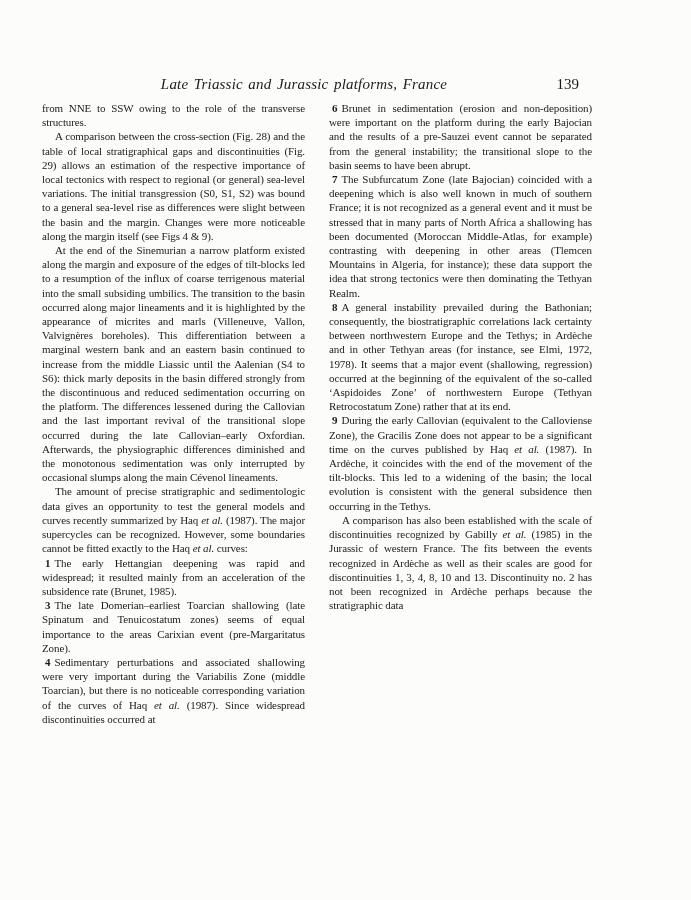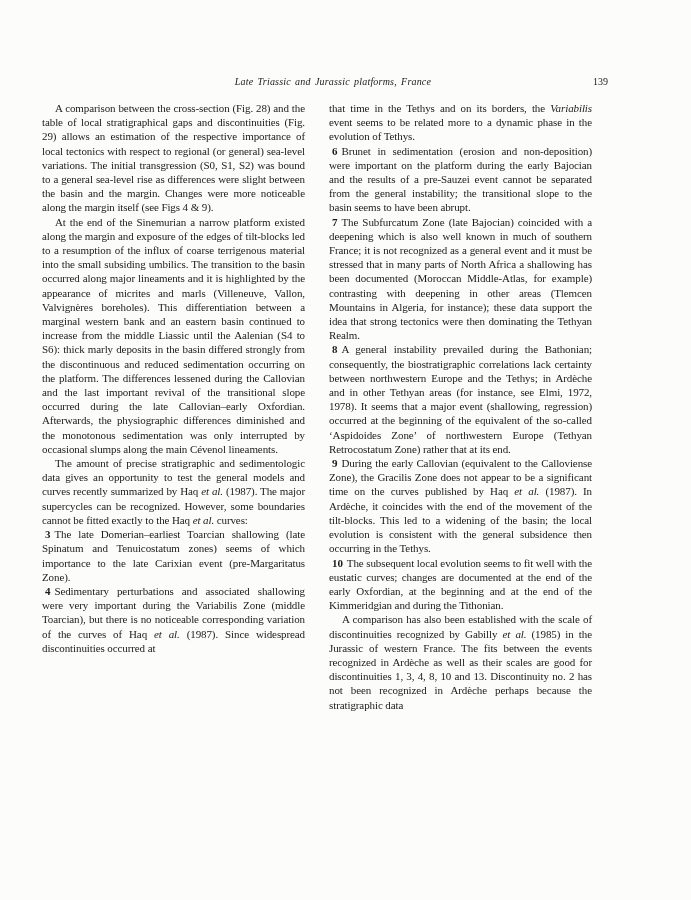--- a/index.html
+++ b/index.html
@@ -12,25 +12,25 @@
     width: 691px;
     height: 900px;
     background: #fcfcfa;
     color: #1b1b1b;
     font-family: "Liberation Serif", serif;
     overflow: hidden;
   }
   
   #running-head {
     position: absolute;
-    left: 58px;
+    left: 29px;
     top: 76px;
     width: 550px;
     height: 16px;
-    font-size: 10px;
+    font-size: 15px;
   }
   #running-title {
     position: absolute;
     left: 0;
     right: 0;
     text-align: center;
     font-style: italic;
     letter-spacing: 0.2px;
     word-spacing: 1.5px;
   }
@@ -68,30 +68,30 @@
 <body>
 
 <div id="page">
 
   <div id="running-head">
     <span id="running-title">Late Triassic and Jurassic platforms, France</span>
     <span id="page-number">139</span>
   </div>
 
   <div id="col-left" class="col">
+      <p class=""><span>from NNE to SSW owing to the role of the transverse structures.</span></p>
       <p class="indent"><span>A comparison between the cross-section (Fig. 28) and the table of local stratigraphical gaps and discontinuities (Fig. 29) allows an estimation of the respective importance of local tectonics with respect to regional (or general) sea-level variations. The initial transgression (S0, S1, S2) was bound to a general sea-level rise as differences were slight between the basin and the margin. Changes were more noticeable along the margin itself (see Figs 4 &amp; 9).</span></p>
       <p class="indent"><span>At the end of the Sinemurian a narrow platform existed along the margin and exposure of the edges of tilt-blocks led to a resumption of the influx of coarse terrigenous material into the small subsiding umbilics. The transition to the basin occurred along major lineaments and it is highlighted by the appearance of micrites and marls (Villeneuve, Vallon, Valvignères boreholes). This differentiation between a marginal western bank and an eastern basin continued to increase from the middle Liassic until the Aalenian (S4 to S6): thick marly deposits in the basin differed strongly from the discontinuous and reduced sedimentation occurring on the platform. The differences lessened during the Callovian and the last important revival of the transitional slope occurred during the late Callovian–early Oxfordian. Afterwards, the physiographic differences diminished and the monotonous sedimentation was only interrupted by occasional slumps along the main Cévenol lineaments.</span></p>
       <p class="indent"><span>The amount of precise stratigraphic and sedimentologic data gives an opportunity to test the general models and curves recently summarized by Haq </span><span class="it">et al.</span><span> (1987). The major supercycles can be recognized. However, some boundaries cannot be fitted exactly to the Haq </span><span class="it">et al.</span><span> curves:</span></p>
-      <p class="item"><span class="num">3</span><span>The late Domerian–earliest Toarcian shallowing (late Spinatum and Tenuicostatum zones) seems of which importance to the late Carixian event (pre-Margaritatus Zone).</span></p>
+      <p class="item"><span class="num">1</span><span>The early Hettangian deepening was rapid and widespread; it resulted mainly from an acceleration of the subsidence rate (Brunet, 1985).</span></p>
+      <p class="item"><span class="num">3</span><span>The late Domerian–earliest Toarcian shallowing (late Spinatum and Tenuicostatum zones) seems of equal importance to the areas Carixian event (pre-Margaritatus Zone).</span></p>
       <p class="item"><span class="num">4</span><span>Sedimentary perturbations and associated shallowing were very important during the Variabilis Zone (middle Toarcian), but there is no noticeable corresponding variation of the curves of Haq </span><span class="it">et al.</span><span> (1987). Since widespread discontinuities occurred at</span></p>
     </div>
 
   <div id="col-right" class="col">
-      <p class=""><span>that time in the Tethys and on its borders, the </span><span class="it">Variabilis</span><span> event seems to be related more to a dynamic phase in the evolution of Tethys.</span></p>
       <p class="item"><span class="num">6</span><span>Brunet in sedimentation (erosion and non-deposition) were important on the platform during the early Bajocian and the results of a pre-Sauzei event cannot be separated from the general instability; the transitional slope to the basin seems to have been abrupt.</span></p>
       <p class="item"><span class="num">7</span><span>The Subfurcatum Zone (late Bajocian) coincided with a deepening which is also well known in much of southern France; it is not recognized as a general event and it must be stressed that in many parts of North Africa a shallowing has been documented (Moroccan Middle-Atlas, for example) contrasting with deepening in other areas (Tlemcen Mountains in Algeria, for instance); these data support the idea that strong tectonics were then dominating the Tethyan Realm.</span></p>
       <p class="item"><span class="num">8</span><span>A general instability prevailed during the Bathonian; consequently, the biostratigraphic correlations lack certainty between northwestern Europe and the Tethys; in Ardèche and in other Tethyan areas (for instance, see Elmi, 1972, 1978). It seems that a major event (shallowing, regression) occurred at the beginning of the equivalent of the so-called ‘Aspidoides Zone’ of northwestern Europe (Tethyan Retrocostatum Zone) rather that at its end.</span></p>
       <p class="item"><span class="num">9</span><span>During the early Callovian (equivalent to the Calloviense Zone), the Gracilis Zone does not appear to be a significant time on the curves published by Haq </span><span class="it">et al.</span><span> (1987). In Ardèche, it coincides with the end of the movement of the tilt-blocks. This led to a widening of the basin; the local evolution is consistent with the general subsidence then occurring in the Tethys.</span></p>
-      <p class="item"><span class="num">10</span><span>The subsequent local evolution seems to fit well with the eustatic curves; changes are documented at the end of the early Oxfordian, at the beginning and at the end of the Kimmeridgian and during the Tithonian.</span></p>
       <p class="indent"><span>A comparison has also been established with the scale of discontinuities recognized by Gabilly </span><span class="it">et al.</span><span> (1985) in the Jurassic of western France. The fits between the events recognized in Ardèche as well as their scales are good for discontinuities 1, 3, 4, 8, 10 and 13. Discontinuity no. 2 has not been recognized in Ardèche perhaps because the stratigraphic data</span></p>
     </div>
 
 </div>
 
 </body></html>

